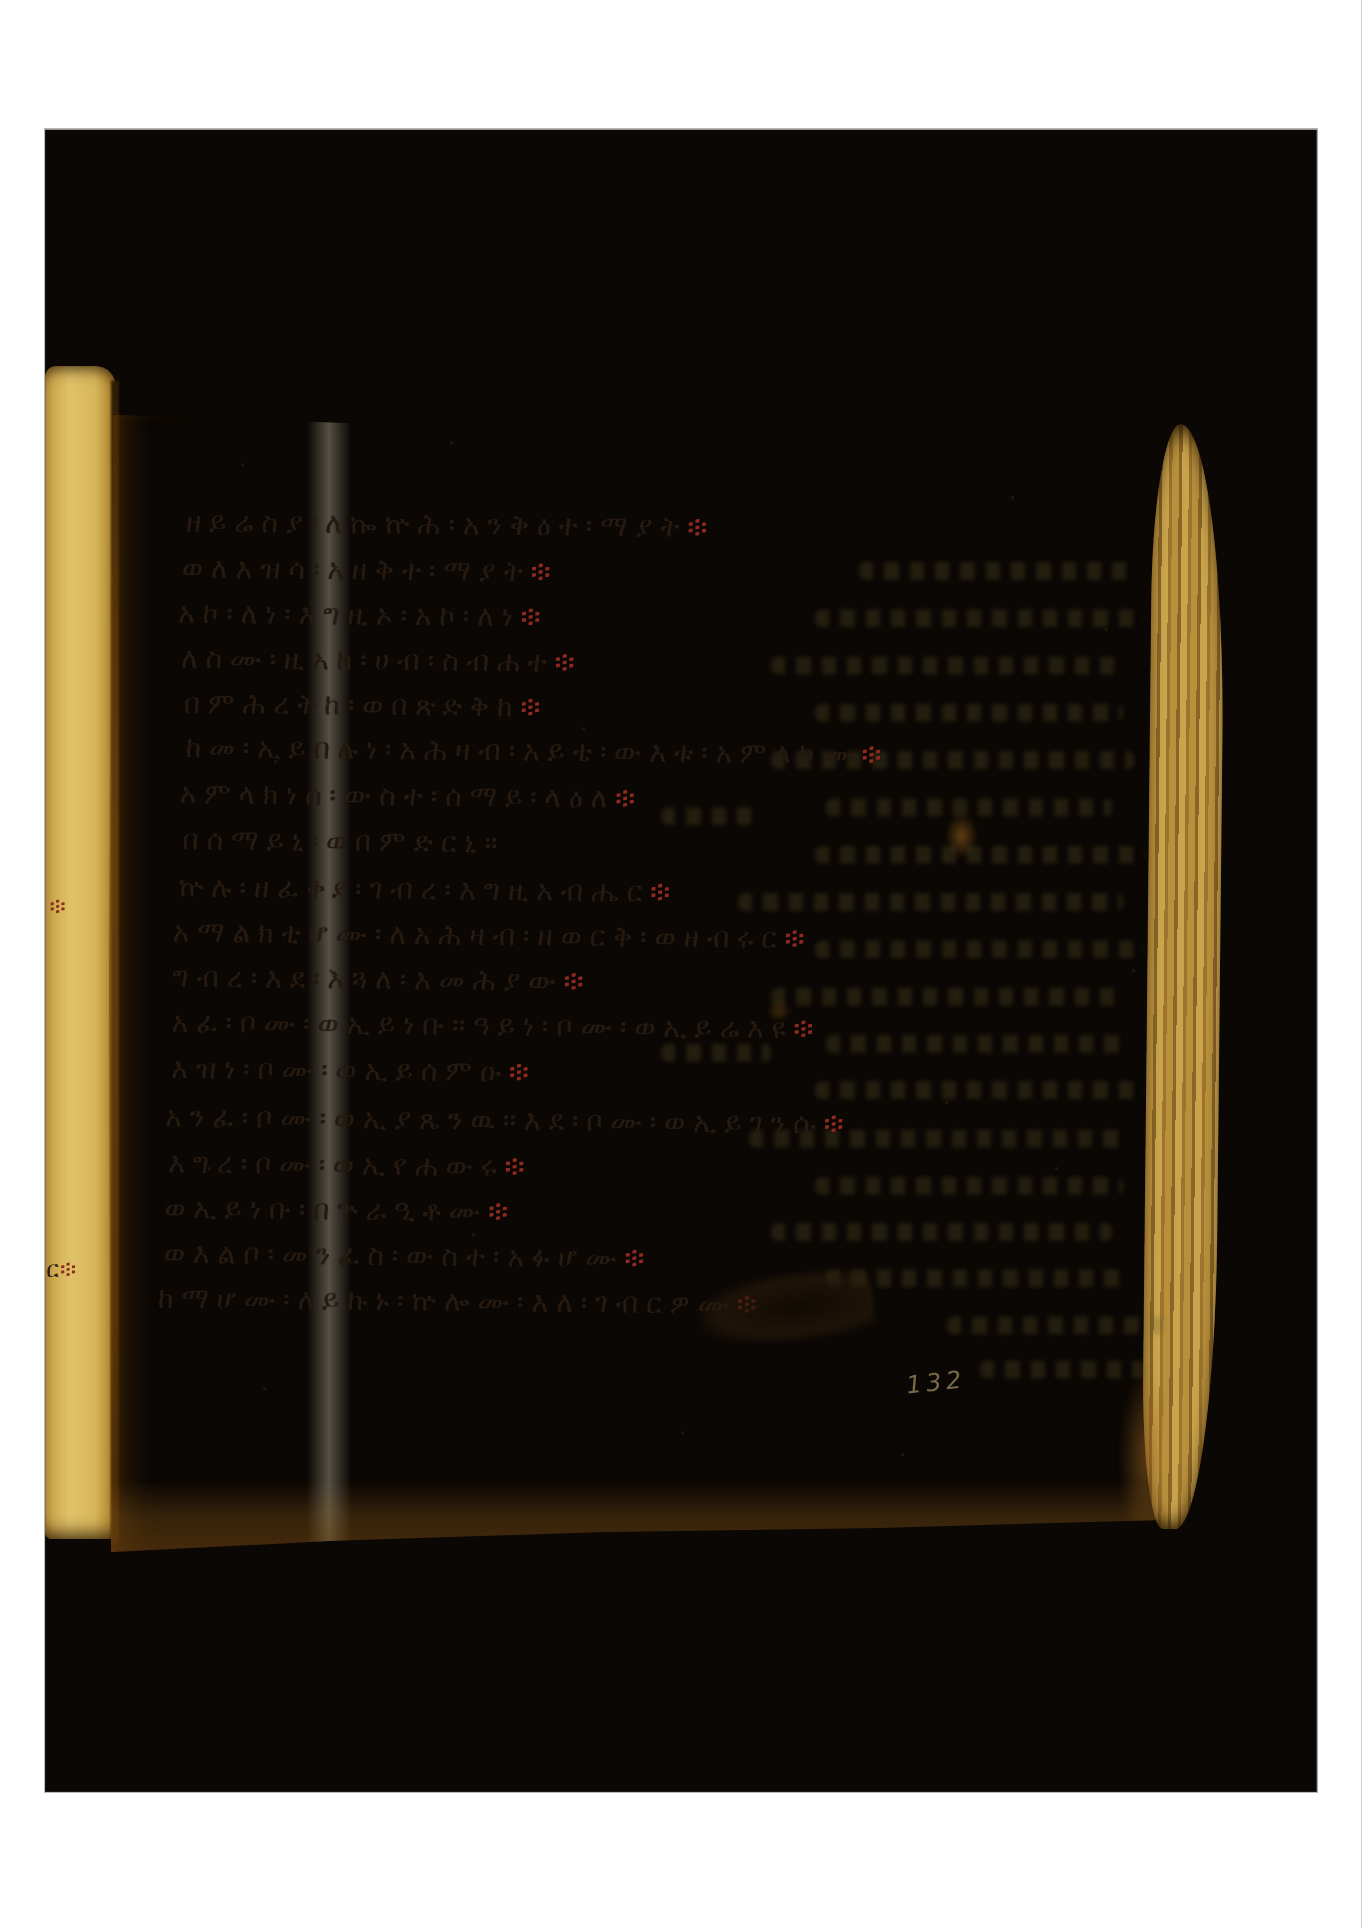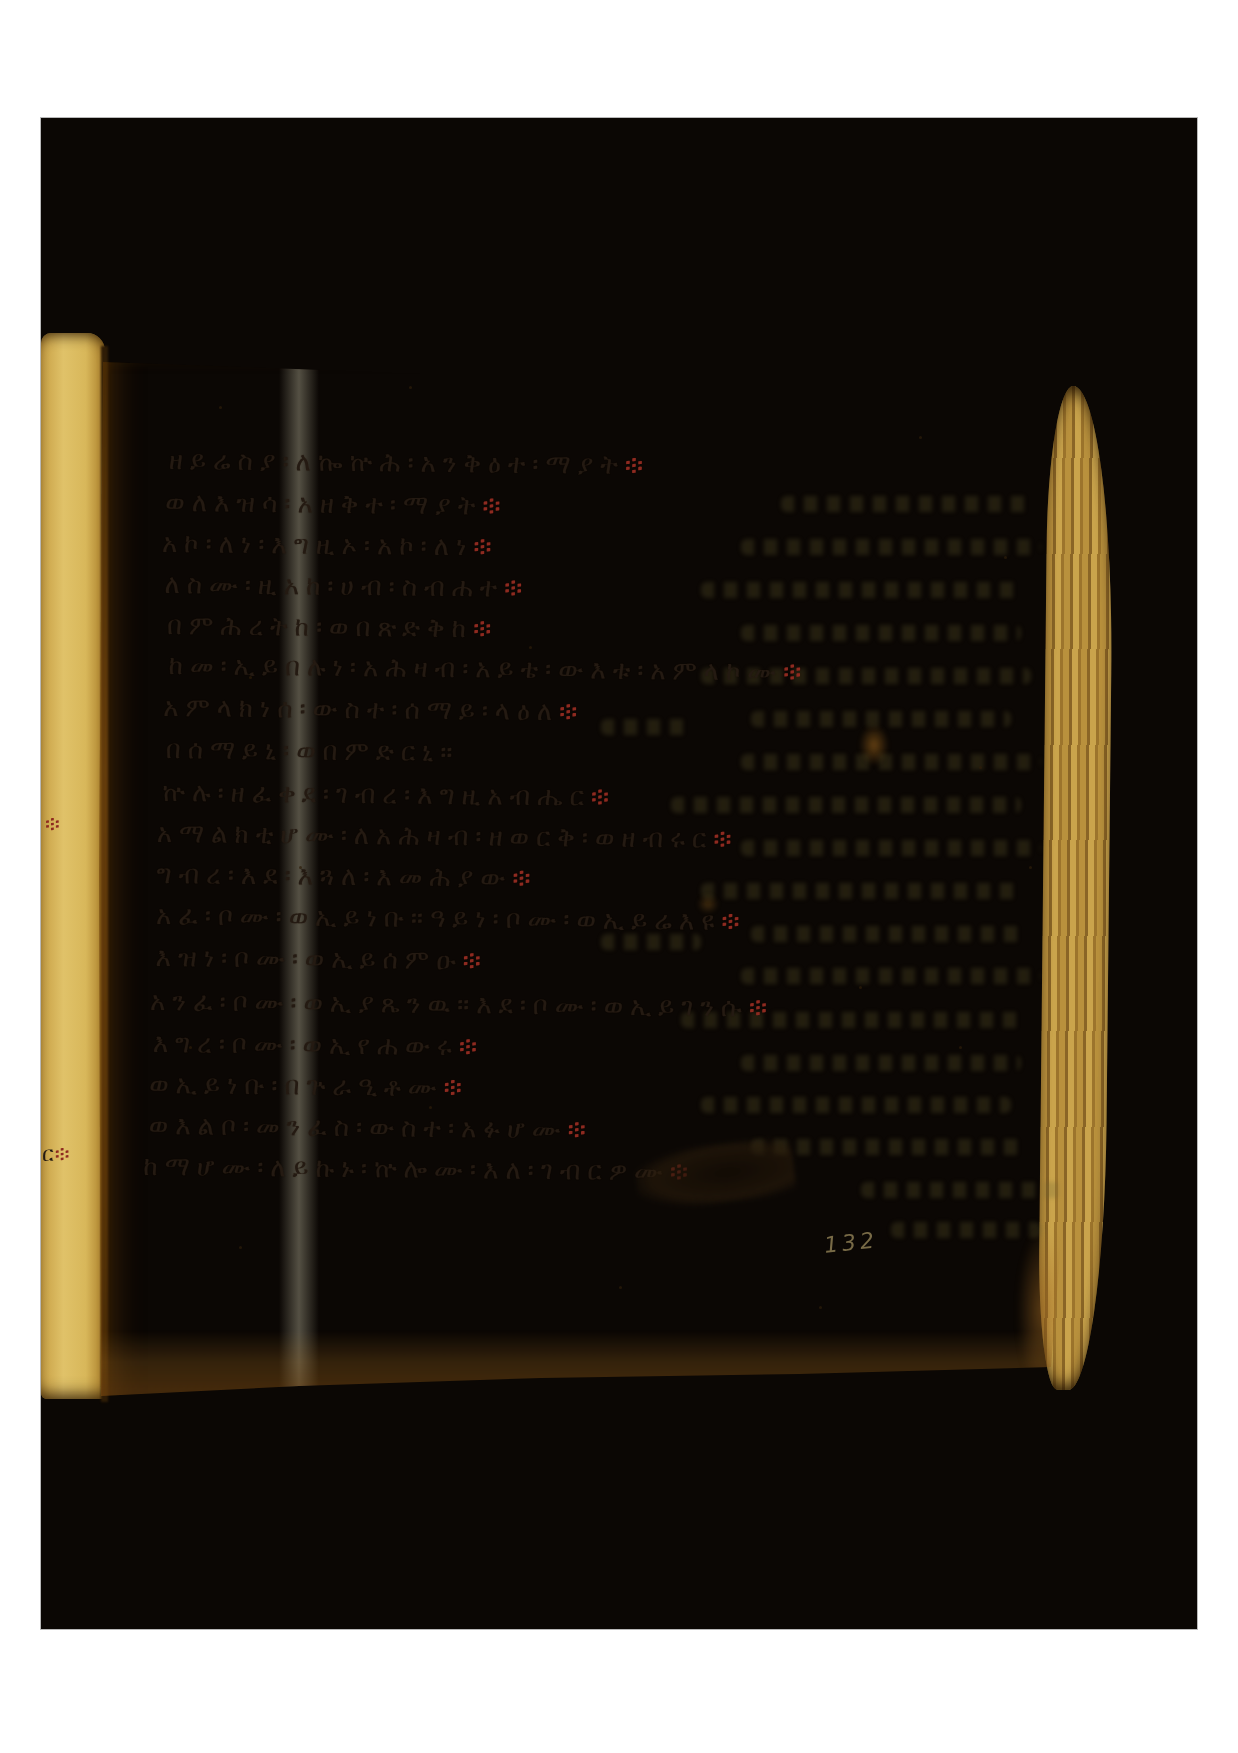--- a/index.html
+++ b/index.html
@@ -29,21 +29,21 @@
   
   .fore-edge{
     position:absolute;left:1002px;top:268px;width:66px;height:1004px;
     background:repeating-linear-gradient(90deg,#b9913d 0 6px,#8a6526 6px 9px,#caa44c 9px 15px,#9c742c 15px 18px);
     border-radius:28px 46px 40px 22px / 180px 320px 300px 160px;
     transform:rotate(.6deg);
     box-shadow:inset 0 12px 16px -8px rgba(30,15,0,.9), inset 0 -12px 16px -8px rgba(30,15,0,.9);
   }
   
   .page{
-    position:absolute;left:58px;top:228px;width:1020px;height:1160px;
+    position:absolute;left:58px;top:243px;width:1020px;height:1160px;
     clip-path:polygon(4px 16px,502px 34px,955px 44px,978px 368px,980px 668px,952px 1021px,700px 1028px,442px 1032px,200px 1040px,2px 1050px,0px 528px);
     background:
       radial-gradient(ellipse at 40% 35%, rgba(255,252,215,.50), rgba(255,252,215,0) 62%),
       radial-gradient(ellipse at 85% 15%, rgba(150,100,25,.28), rgba(150,100,25,0) 40%),
       linear-gradient(180deg,#e2cd7d 0%,#ecdd96 14%,#efe3a2 38%,#ecda8e 68%,#dfc univers 0),
       linear-gradient(180deg,#e2cd7d 0%,#ecdd96 14%,#efe3a2 38%,#ecda8e 68%,#dcbd67 90%,#c9a24b 100%);
     box-shadow:
       inset 0 16px 20px -12px rgba(95,55,5,.85),
       inset -22px 0 26px -16px rgba(95,55,5,.85),
       inset 0 -24px 28px -16px rgba(70,40,5,.9),

